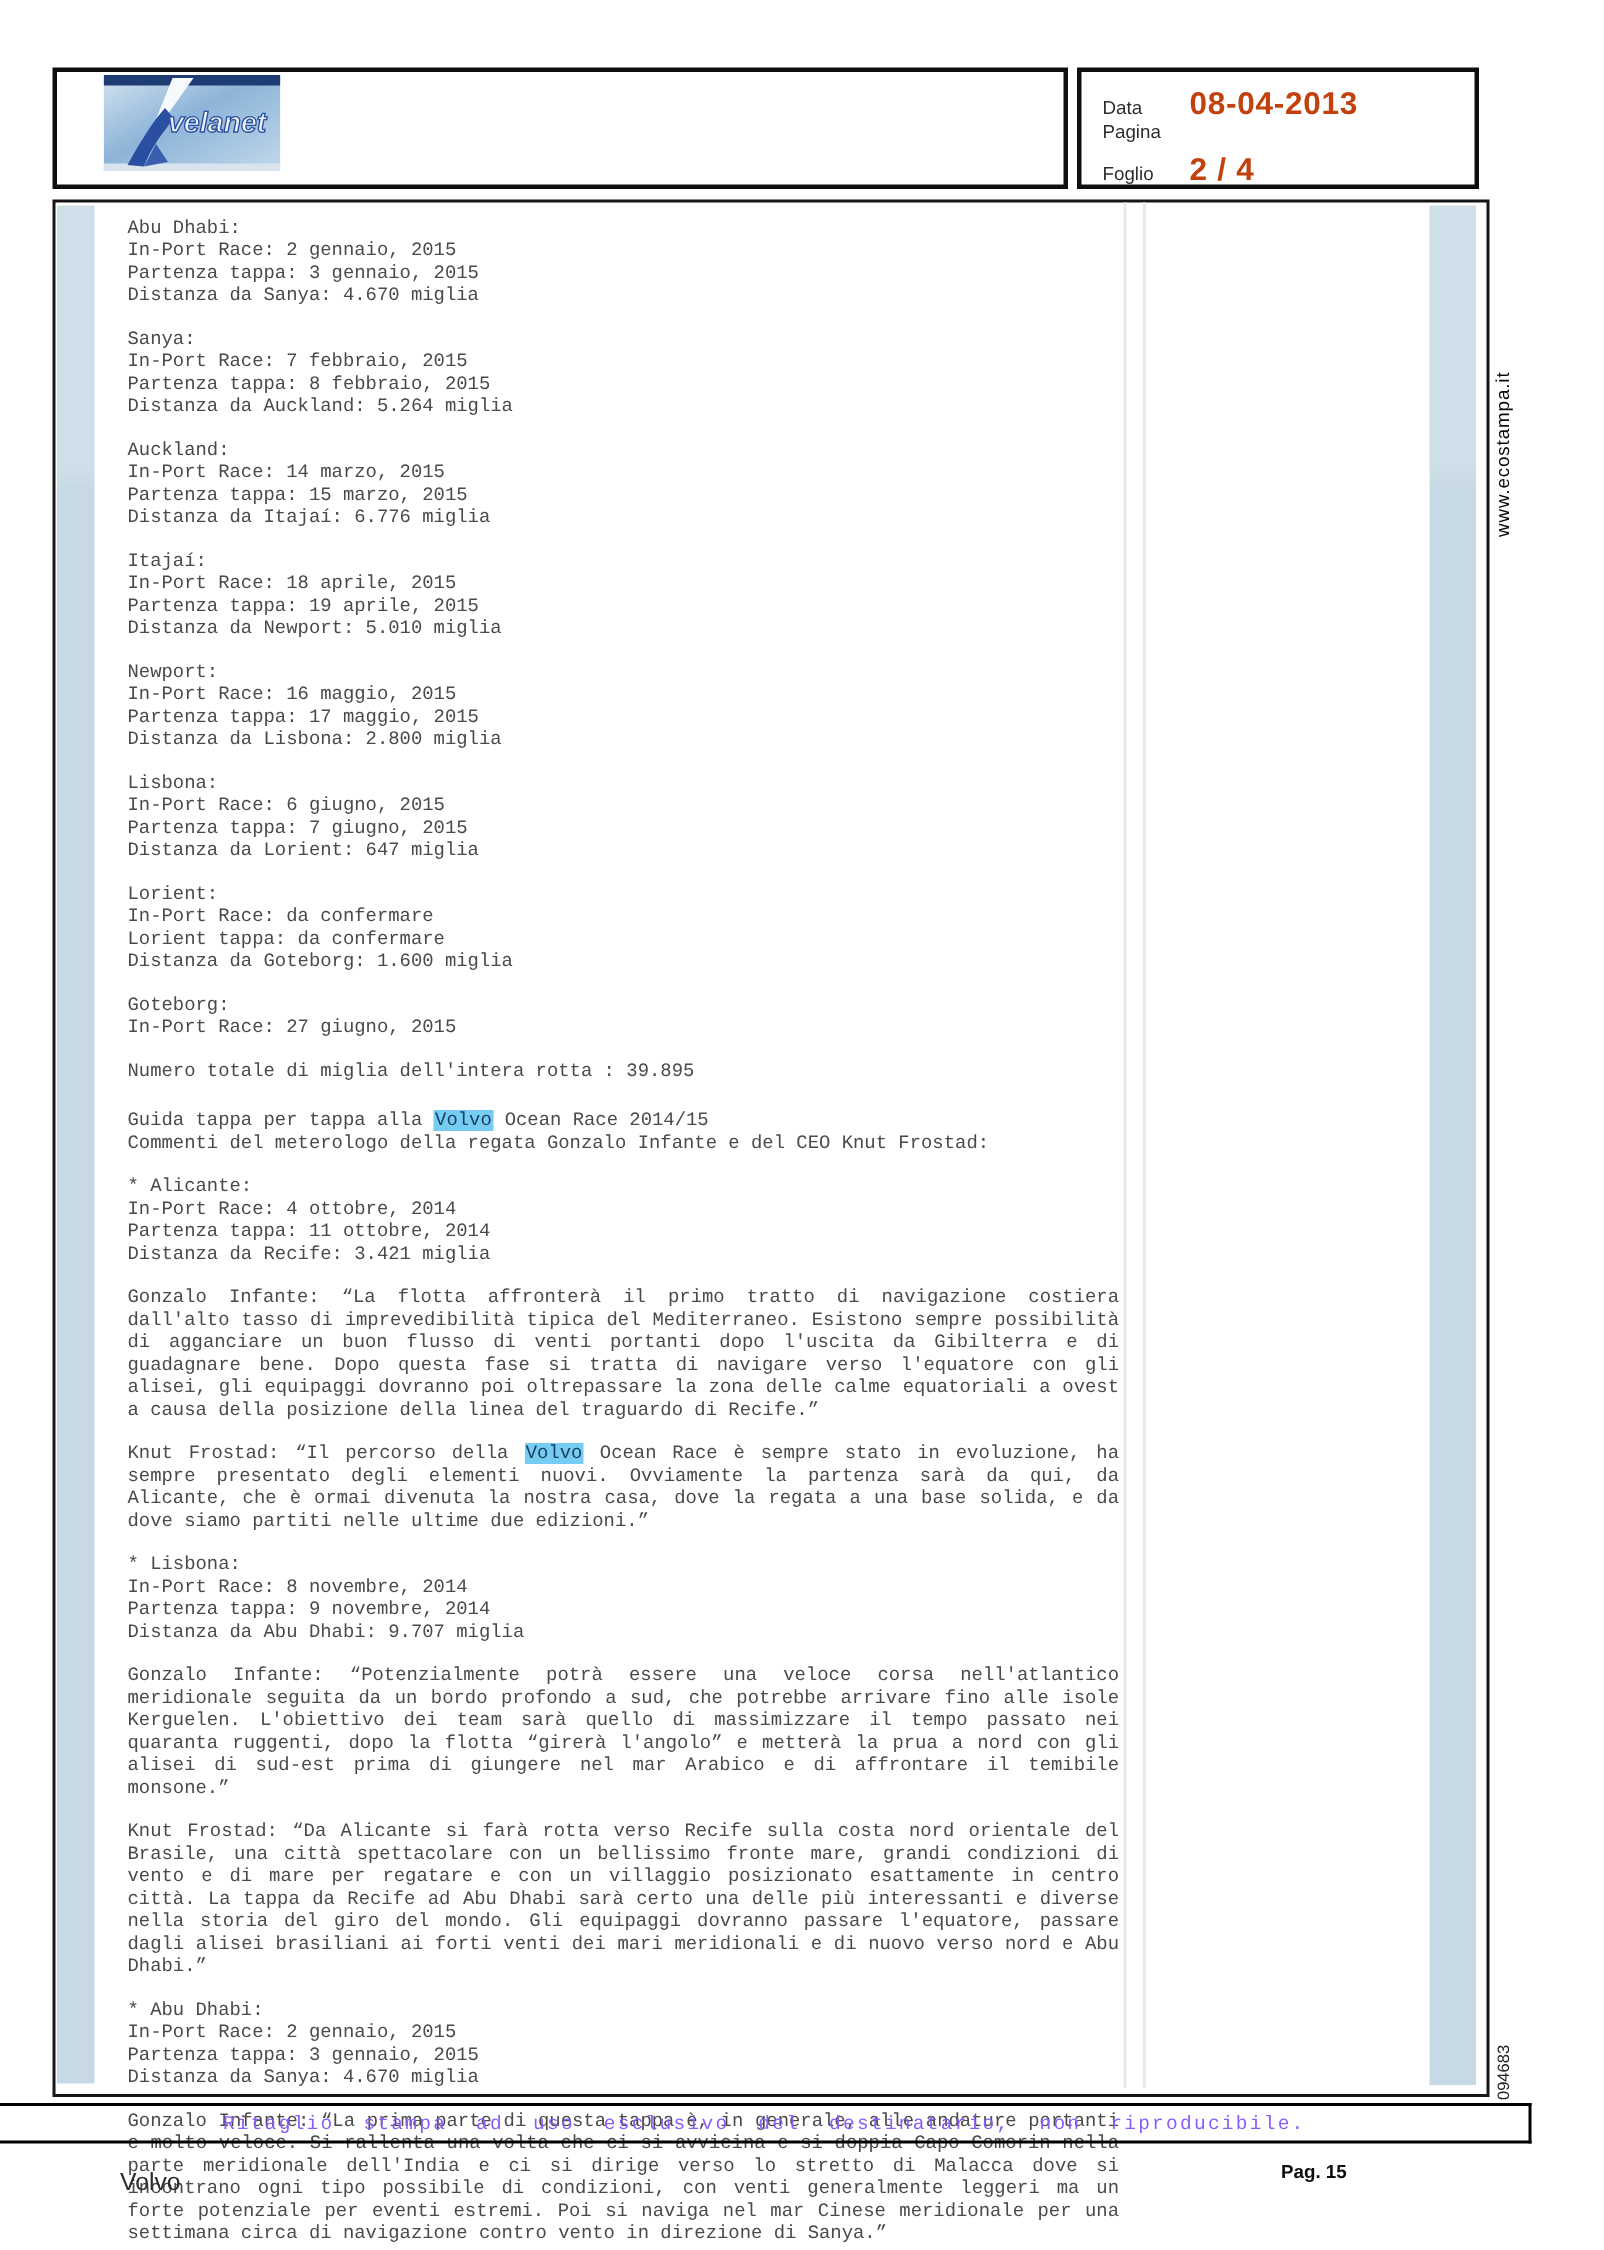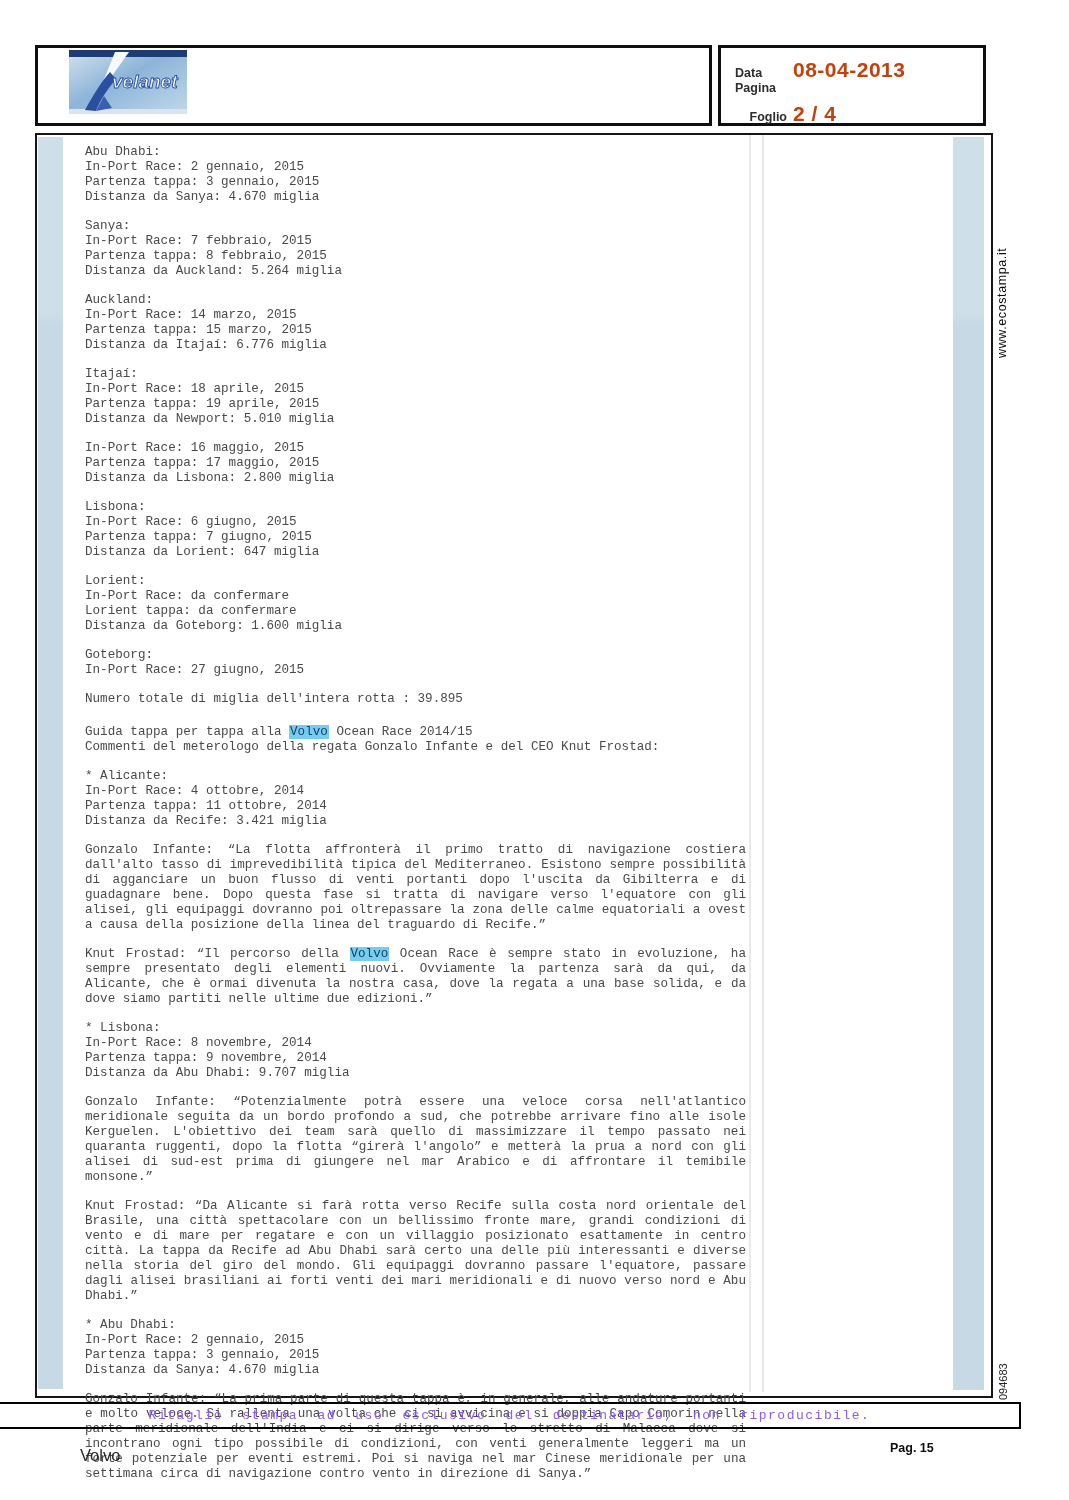--- a/index.html
+++ b/index.html
@@ -17,25 +17,25 @@
   }
   .logo{
     position:absolute;left:31px;top:2px;width:118px;height:84px;overflow:hidden;
   }
   .logo svg{display:block;}
   .meta-box{
     left:718px;top:45px;width:262px;height:75px;
     border:3px solid #0f0f0f;background:#fff;
   }
   .meta-row{position:absolute;left:14px;display:flex;align-items:baseline;}
-  .meta-label{font-size:12.5px;color:#2e2e2e;width:52px;display:inline-block;font-weight:bold;}
+  .meta-label{font-size:12.5px;color:#2e2e2e;width:52px;display:inline-block;}
   .meta-value{font-size:21px;font-weight:bold;color:#c2410c;letter-spacing:0.5px;margin-left:6px;}
   .row-data{top:10px;}
   .row-pagina{top:33px;}
-  .row-foglio{top:54px;text-align:right;}
+  .row-foglio{top:54px;}
 
   
   .v-site{
     left:995px;top:140px;height:218px;
     writing-mode:vertical-rl;transform:rotate(180deg);
     font-size:12.5px;color:#0a0a0a;letter-spacing:0.6px;white-space:nowrap;
   }
   .v-code{
     left:997px;top:1352px;height:48px;
     writing-mode:vertical-rl;transform:rotate(180deg);
@@ -67,21 +67,21 @@
 
   
   .footer-strip{
     left:0;top:1402px;width:1019px;height:23px;
     border-top:2px solid #000;border-bottom:2px solid #000;border-right:2px solid #000;
     display:flex;align-items:center;justify-content:center;
     font-family:"Liberation Mono", monospace;
     font-size:13px;color:#8b5cf6;letter-spacing:1.5px;word-spacing:10px;white-space:nowrap;
   }
   .footer-brand{left:80px;top:1446px;font-size:16.5px;color:#2b2b2b;}
-  .footer-page{left:890px;top:1441px;font-size:12.5px;font-weight:600;color:#0d0d0d;}
+  .footer-page{left:854px;top:1441px;font-size:12.5px;font-weight:600;color:#0d0d0d;}
 </style>
 </head>
 <body>
 
 <div>
 
   <div class="abs logo-box">
     <div class="logo">
       <svg width="118" height="64" viewBox="0 0 118 64">
         <defs>
@@ -147,20 +147,21 @@
         <div class="line"><span>Partenza tappa: 15 marzo, 2015</span></div>
         <div class="line"><span>Distanza da Itajaí: 6.776 miglia</span></div>
       </div>
       <div class="block">
         <div class="line"><span>Itajaí:</span></div>
         <div class="line"><span>In-Port Race: 18 aprile, 2015</span></div>
         <div class="line"><span>Partenza tappa: 19 aprile, 2015</span></div>
         <div class="line"><span>Distanza da Newport: 5.010 miglia</span></div>
       </div>
       <div class="block">
+        <div class="line"><span>Newport:</span></div>
         <div class="line"><span>In-Port Race: 16 maggio, 2015</span></div>
         <div class="line"><span>Partenza tappa: 17 maggio, 2015</span></div>
         <div class="line"><span>Distanza da Lisbona: 2.800 miglia</span></div>
       </div>
       <div class="block">
         <div class="line"><span>Lisbona:</span></div>
         <div class="line"><span>In-Port Race: 6 giugno, 2015</span></div>
         <div class="line"><span>Partenza tappa: 7 giugno, 2015</span></div>
         <div class="line"><span>Distanza da Lorient: 647 miglia</span></div>
       </div>

